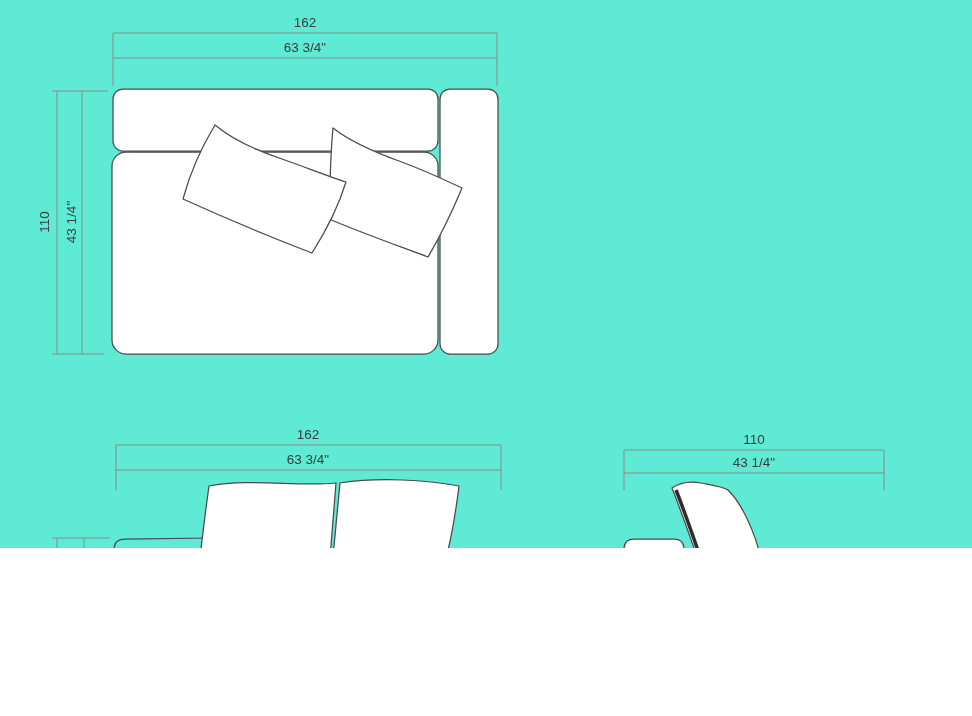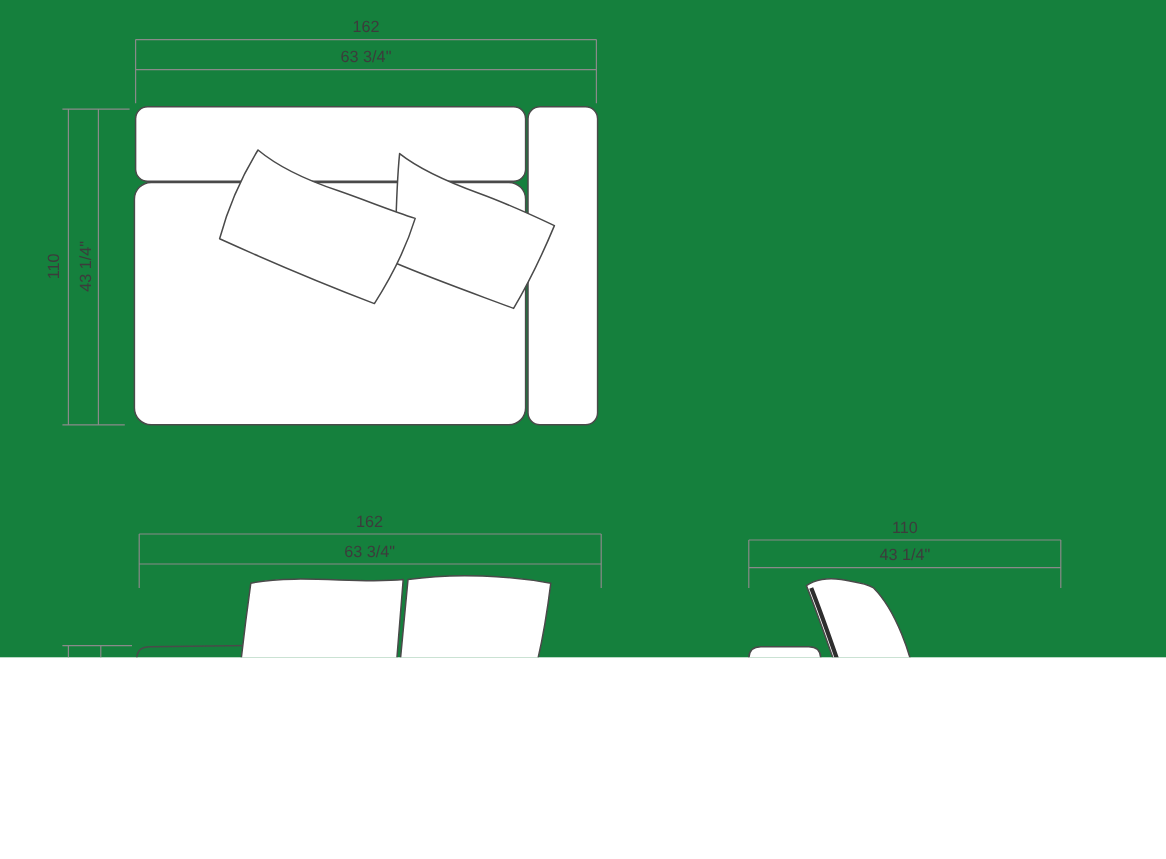--- a/index.html
+++ b/index.html
@@ -1,16 +1,16 @@
 <!DOCTYPE html>
 <html><head>
 <meta charset="utf-8">
 <style>
   html,body{margin:0;padding:0;background:#ffffff;}
-  .canvas{position:relative;width:972px;height:548px;background:#15803d;overflow:hidden;}
+  .canvas{position:relative;width:972px;height:548px;background:#5eead4;overflow:hidden;}
   svg{display:block;}
   svg text{
     font-family:"Liberation Sans", sans-serif;
     font-size:13.5px;
     fill:#3c3c3c;
   }
   .obj{fill:#ffffff;stroke:#4a4a4a;stroke-width:1.25;stroke-linejoin:round;}
   .objline{fill:none;stroke:#4a4a4a;stroke-width:1.25;stroke-linejoin:round;stroke-linecap:round;}
   .dim{fill:none;stroke:#8a8a8a;stroke-width:1;}
   .stripe{fill:none;stroke:#2e2e2e;stroke-width:3.5;stroke-linecap:butt;}

